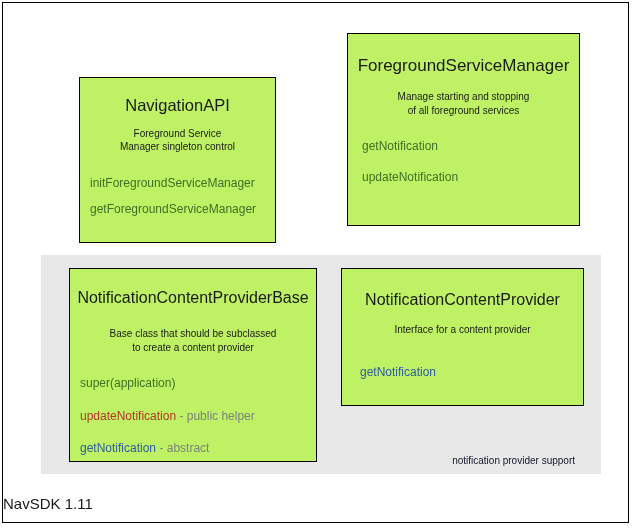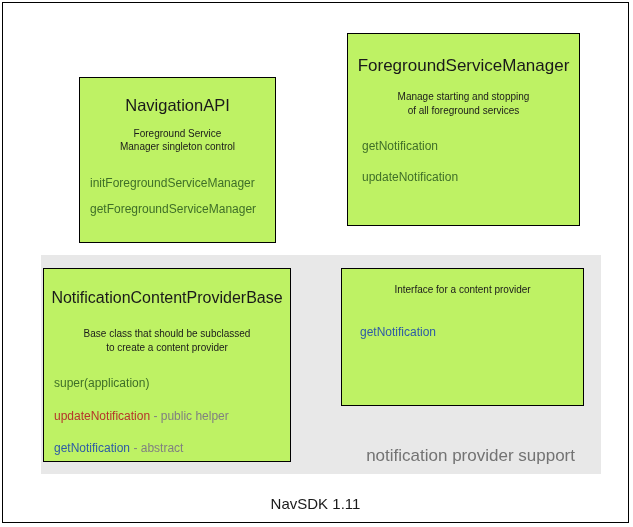--- a/index.html
+++ b/index.html
@@ -39,22 +39,22 @@
     top: 252px;
     width: 560px;
     height: 219px;
     background: #e8e8e8;
   }
 
   .group-panel-label {
     position: absolute;
     right: 26px;
     bottom: 8px;
-    font-size: 17px;
-    color: #737373;
+    font-size: 10px;
+    color: #0f172a;
     white-space: nowrap;
   }
 
   
   .class-box {
     position: absolute;
     background: #bef264;
     border: 1px solid #000000;
     box-sizing: border-box;
   }
@@ -102,41 +102,40 @@
 
   #box-foreground-service-manager {
     left: 344px; top: 30px;  width: 233px; height: 193px;
   }
   #box-foreground-service-manager .box-title { margin-top: 22px; font-size: 17px; }
   #box-foreground-service-manager .box-desc  { margin-top: 14px; }
   #box-foreground-service-manager .member-list { margin-top: 22px; padding-left: 14px; }
   #box-foreground-service-manager .member { margin-bottom: 15px; }
 
   #box-notification-content-provider-base {
-    left: 40px;  top: 265px; width: 248px; height: 194px;
+    left: 66px;  top: 265px; width: 248px; height: 194px;
   }
   #box-notification-content-provider-base .box-title { margin-top: 19px; font-size: 16px; }
   #box-notification-content-provider-base .box-desc  { margin-top: 20px; }
   #box-notification-content-provider-base .member-list { margin-top: 22px; padding-left: 10px; }
   #box-notification-content-provider-base .member { margin-bottom: 17px; }
 
   #box-notification-content-provider {
     left: 338px; top: 265px; width: 243px; height: 138px;
   }
   #box-notification-content-provider .box-title { margin-top: 21px; font-size: 16px; }
   #box-notification-content-provider .box-desc  { margin-top: 14px; }
   #box-notification-content-provider .member-list { margin-top: 28px; padding-left: 18px; }
 
   
   .footer-caption {
     position: absolute;
     left: 0;
     right: 0;
     top: 492px;
-    text-align: center;
     font-size: 15px;
     color: #1a1a1a;
   }
 </style>
 </head>
 <body>
 
 <div id="canvas">
 
   <div class="outer-frame">
@@ -184,20 +183,21 @@
         <li class="member">
           <span class="m-red">updateNotification</span><span class="m-note"> - public helper</span>
         </li>
         <li class="member">
           <span class="m-blue">getNotification</span><span class="m-note"> - abstract</span>
         </li>
       </ul>
     </div>
 
     <div class="class-box" id="box-notification-content-provider">
+      <div class="box-title">NotificationContentProvider</div>
       <div class="box-desc" style="white-space:pre-line">Interface for a content provider</div>
       <ul class="member-list">
         <li class="member">
           <span class="m-blue">getNotification</span><span class="m-note"></span>
         </li>
       </ul>
     </div>
 
     <div class="footer-caption">NavSDK 1.11</div>
 

